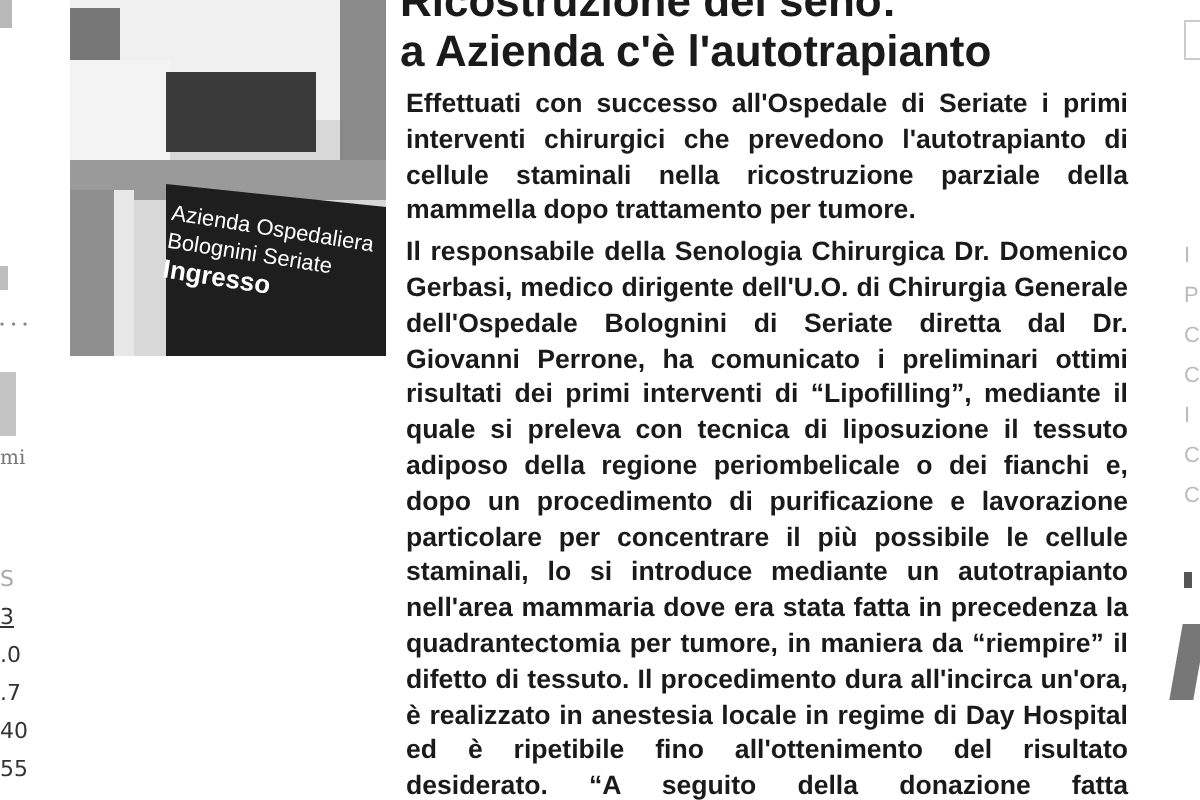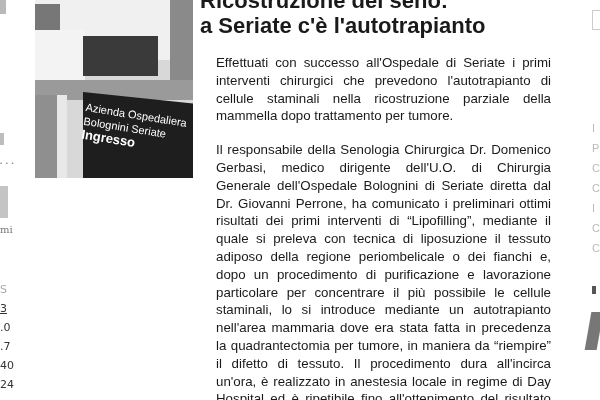--- a/index.html
+++ b/index.html
@@ -51,21 +51,21 @@
     }
     .title {
       font-family: "Liberation Sans", sans-serif; font-weight: bold;
       font-size: 22px; line-height: 25px; color: #1a1a1a; margin: 0;
     }
     .body {
       margin-top: 5px;
       font-family: "Liberation Sans", sans-serif; font-size: 13.3px;
       line-height: 17.8px; color: #1a1a1a; text-align: justify;
     }
-    .body p { margin: 16px; }
+    .body p { margin: 3px; font-weight: bold; }
 
     .right-strip {
       position: absolute; left: 570px; top: 0; width: 30px; height: 400px;
     }
     .rs-box { position: absolute; left: 34px; top: 10px; width: 12px; height: 18px; border: 1px solid #ccc; left: 22px; }
     .rs-letters { position: absolute; left: 22px; top: 118px; font-size: 11px; color: #bbb; line-height: 20px; font-family: "Liberation Sans", sans-serif; }
     .rs-dark { position: absolute; left: 18px; top: 312px; width: 12px; height: 38px; background: #777; transform: skew(-10deg); }
     .rs-mark { position: absolute; left: 22px; top: 286px; width: 4px; height: 8px; background: #555; }
   </style>
 </head>
@@ -76,21 +76,21 @@
   <div class="ls-thumb2"></div>
   <div class="ls-dots">• • •</div>
   <div class="ls-thumb3"></div>
   <div class="ls-mini">mi</div>
   <div class="ls-nums">
     <div class="hdr">S</div>
     <div class="ul">3</div>
     <div>.0</div>
     <div>.7</div>
     <div>40</div>
-    <div>24</div>
+    <div>55</div>
   </div>
 </div>
 
 <div class="photo">
   <div class="sky"></div>
   <div class="tower1"></div>
   <div class="tower2"></div>
   <div class="bldg"></div>
   <div class="dark"></div>
   <div class="mid"></div>
@@ -100,21 +100,21 @@
   <div class="sign-text">
     <div>Azienda Ospedaliera</div>
     <div>Bolognini Seriate</div>
     <div class="big">Ingresso</div>
   </div>
 </div>
 
 <div class="article">
   <h1 class="title">
     <div>Ricostruzione del seno:</div>
-    <div>a Seriate c'è l'autotrapianto</div>
+    <div>a Azienda c'è l'autotrapianto</div>
   </h1>
   <div class="body">
     <p>Effettuati con successo all'Ospedale di Seriate i primi interventi chirurgici che prevedono l'autotrapianto di cellule staminali nella ricostruzione parziale della mammella dopo trattamento per tumore.</p>
     <p>Il responsabile della Senologia Chirurgica Dr. Domenico Gerbasi, medico dirigente dell'U.O. di Chirurgia Generale dell'Ospedale Bolognini di Seriate diretta dal Dr. Giovanni Perrone, ha comunicato i preliminari ottimi risultati dei primi interventi di “Lipofilling”, mediante il quale si preleva con tecnica di liposuzione il tessuto adiposo della regione periombelicale o dei fianchi e, dopo un procedimento di purificazione e lavorazione particolare per concentrare il più possibile le cellule staminali, lo si introduce mediante un autotrapianto nell'area mammaria dove era stata fatta in precedenza la quadrantectomia per tumore, in maniera da “riempire” il difetto di tessuto. Il procedimento dura all'incirca un'ora, è realizzato in anestesia locale in regime di Day Hospital ed è ripetibile fino all'ottenimento del risultato desiderato. “A seguito della donazione fatta dall'Associazione Amici dell'Oncologia cui va uno speciale ringraziamento - commenta il Dr. Gerbasi - siamo in possesso dell'apparecchiatura dedicata per effettuare questi interventi</p>
   </div>
 </div>
 
 <div class="right-strip">
   <div class="rs-box"></div>
   <div class="rs-letters">

